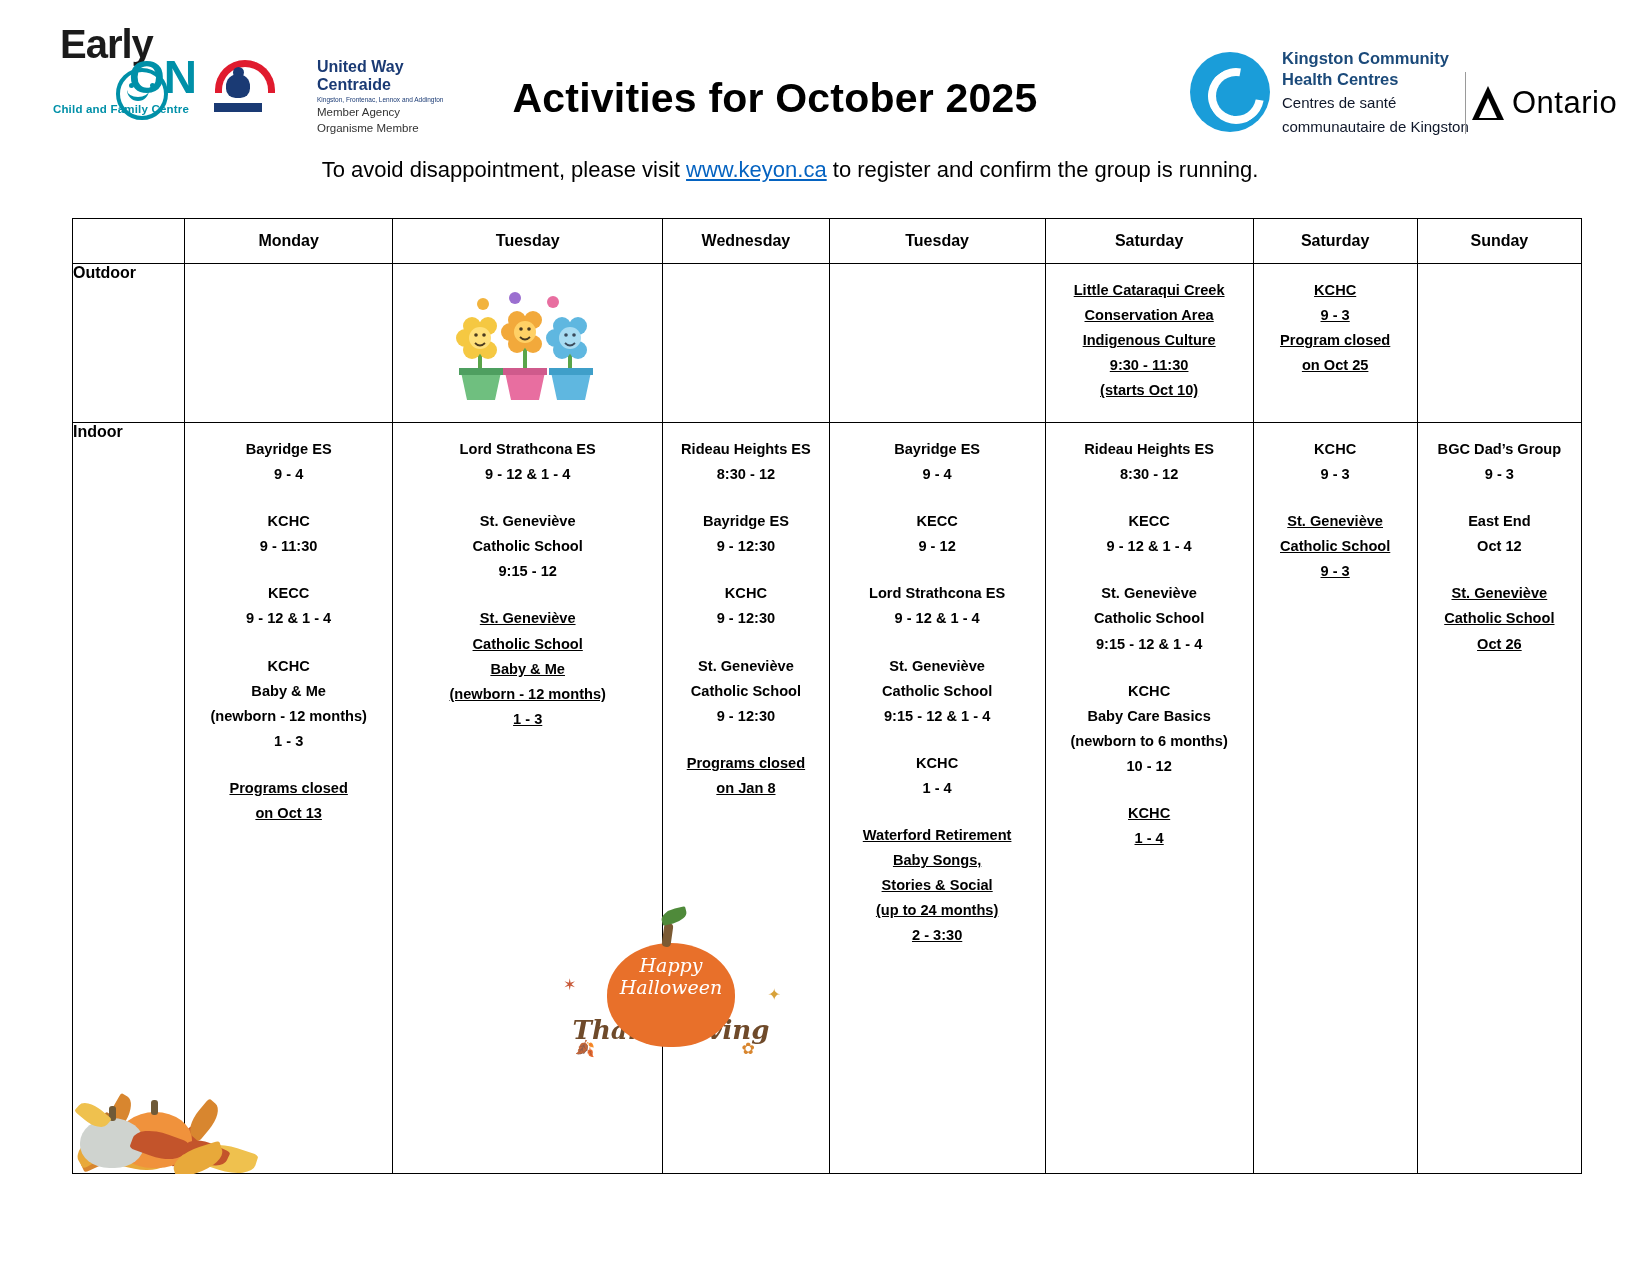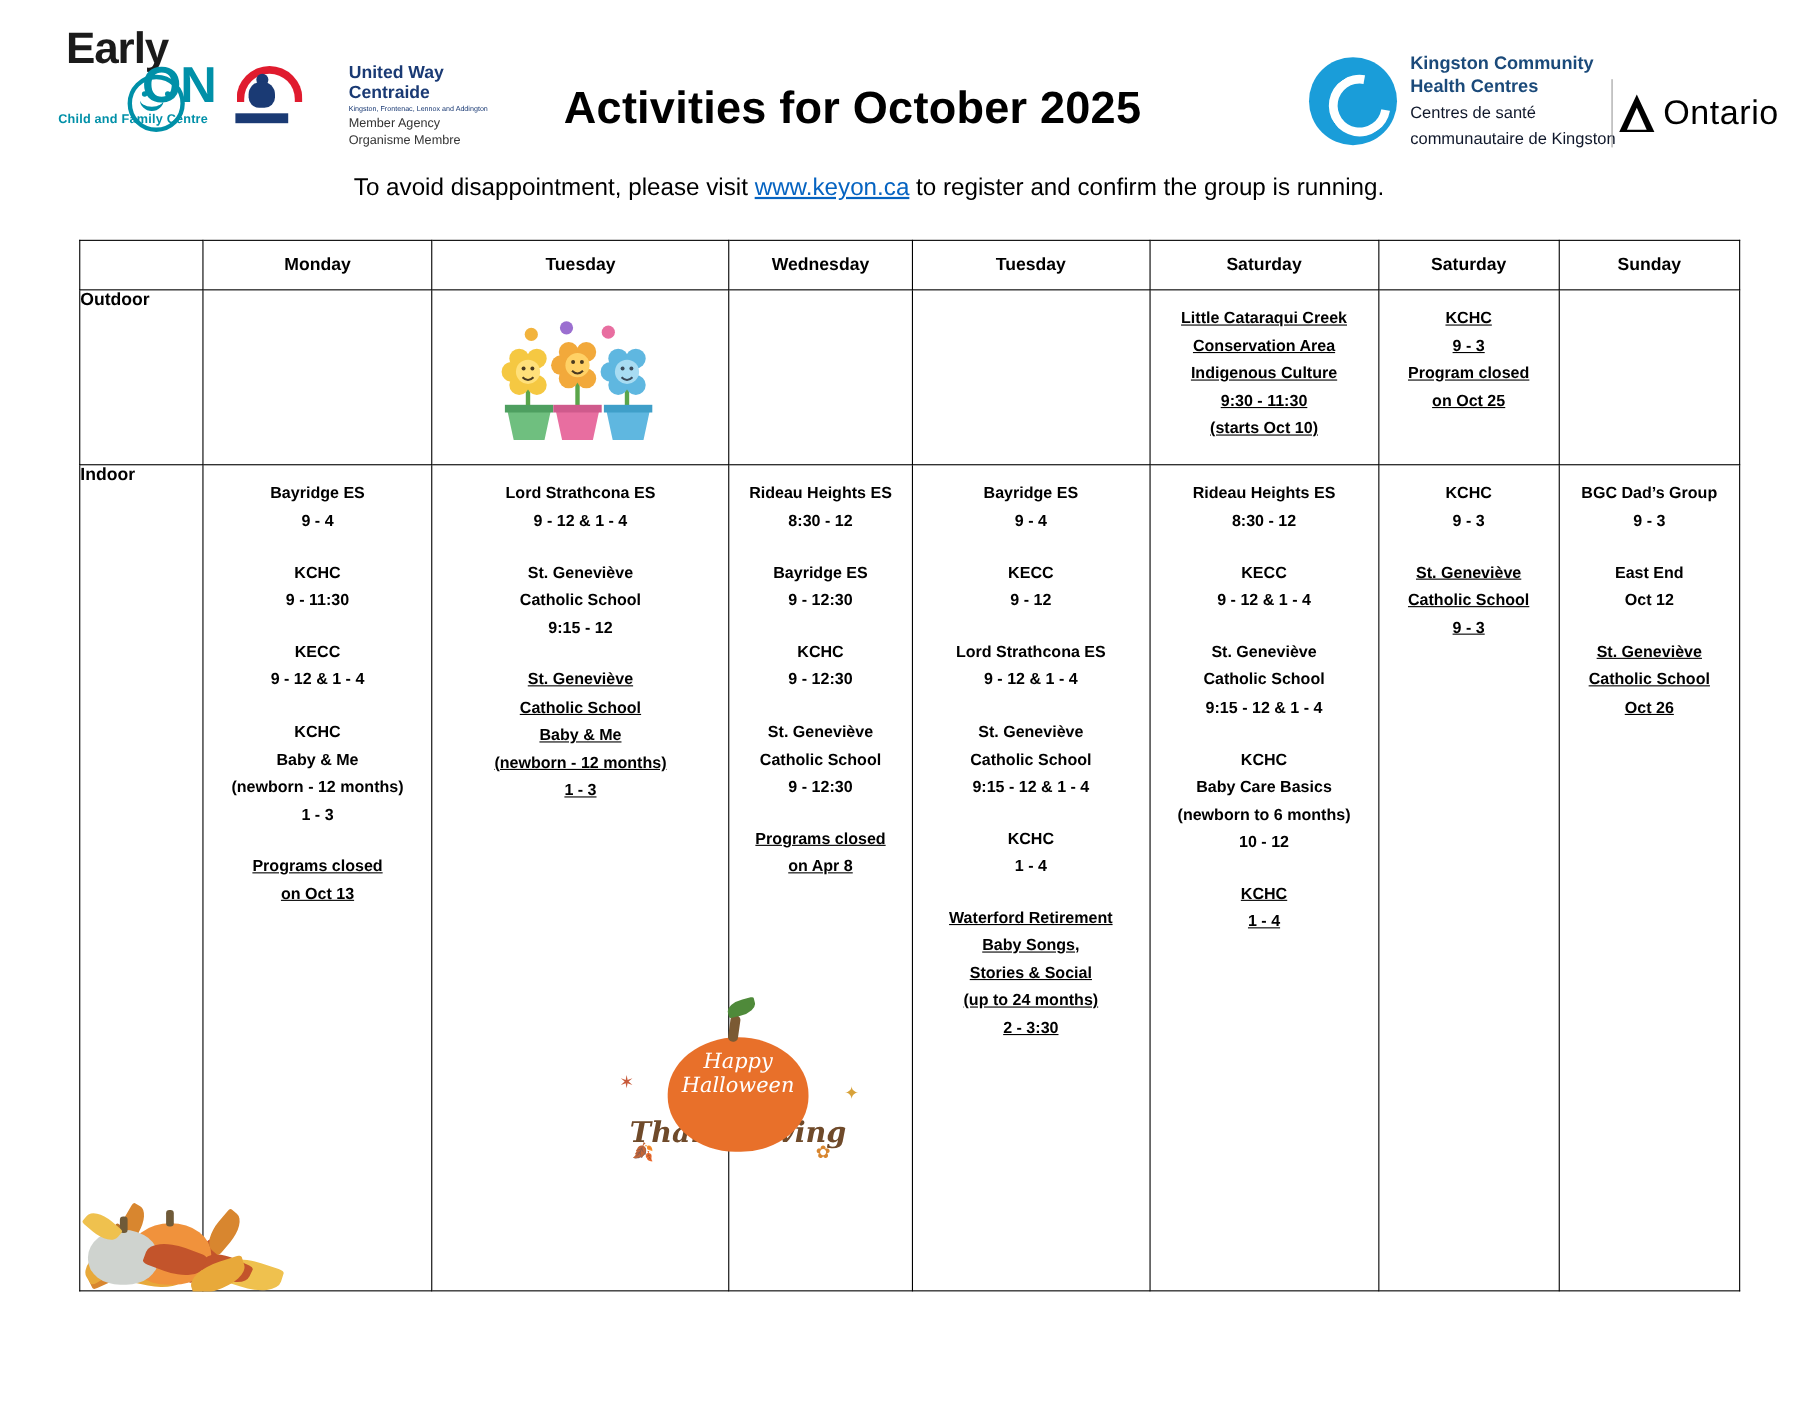--- a/index.html
+++ b/index.html
@@ -637,21 +637,21 @@
                 <div class="ln">KCHC</div>
                 <div class="ln">9 - 12:30</div>
               </div>
               <div class="blk">
                 <div class="ln">St. Geneviève</div>
                 <div class="ln">Catholic School</div>
                 <div class="ln">9 - 12:30</div>
               </div>
               <div class="blk">
                 <div class="ln">Programs closed</div>
-                <div class="ln">on Apr 8</div>
+                <div class="ln">on Jan 8</div>
               </div>
             </div>
           </td>
         <td>
             <div class="cell" id="c-in-thu">
               <div class="blk">
                 <div class="ln">Bayridge ES</div>
                 <div class="ln">9 - 4</div>
               </div>
               <div class="blk">

